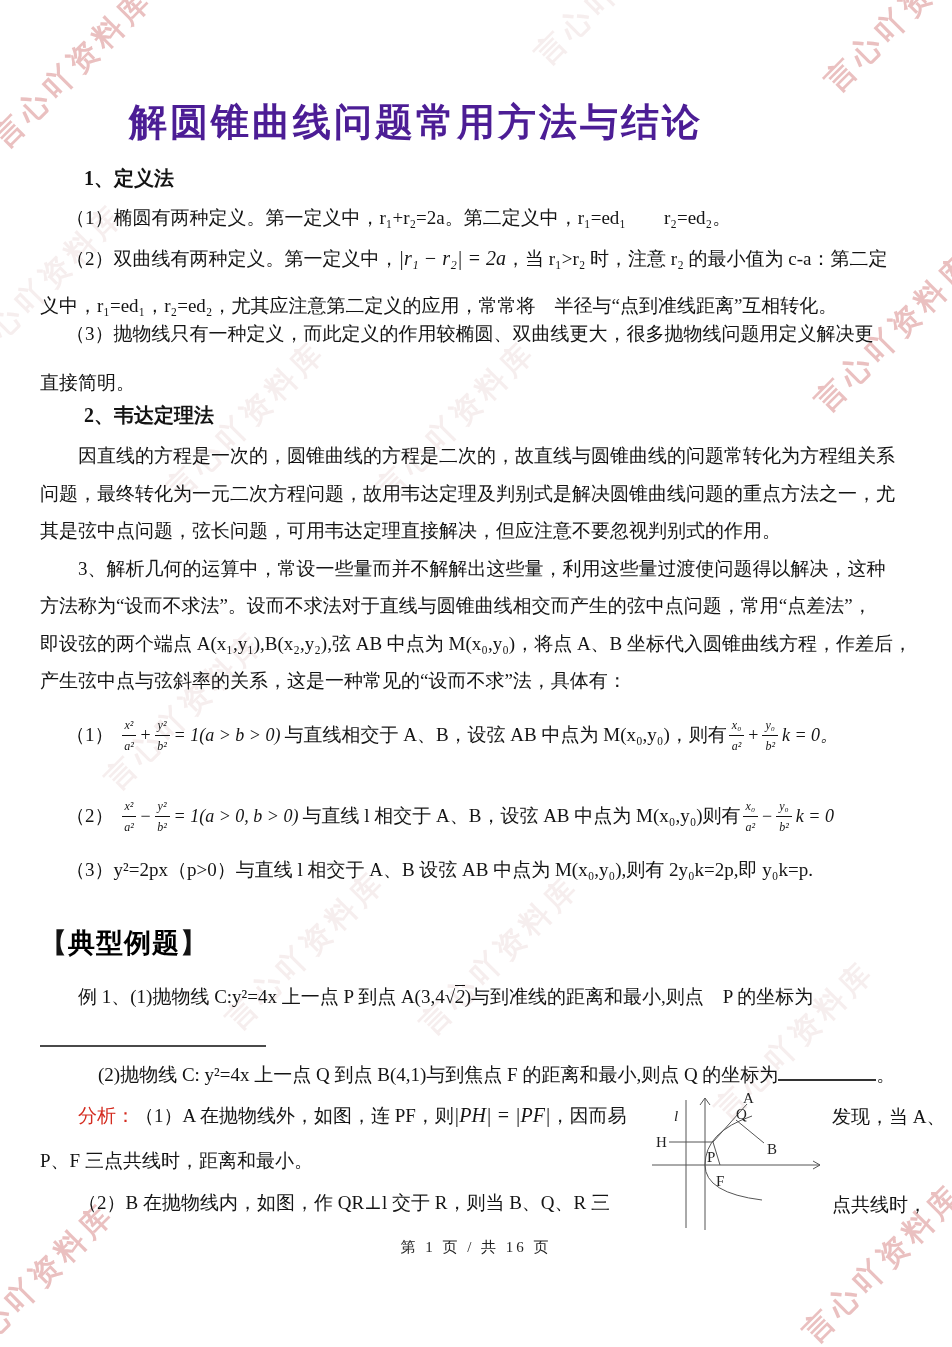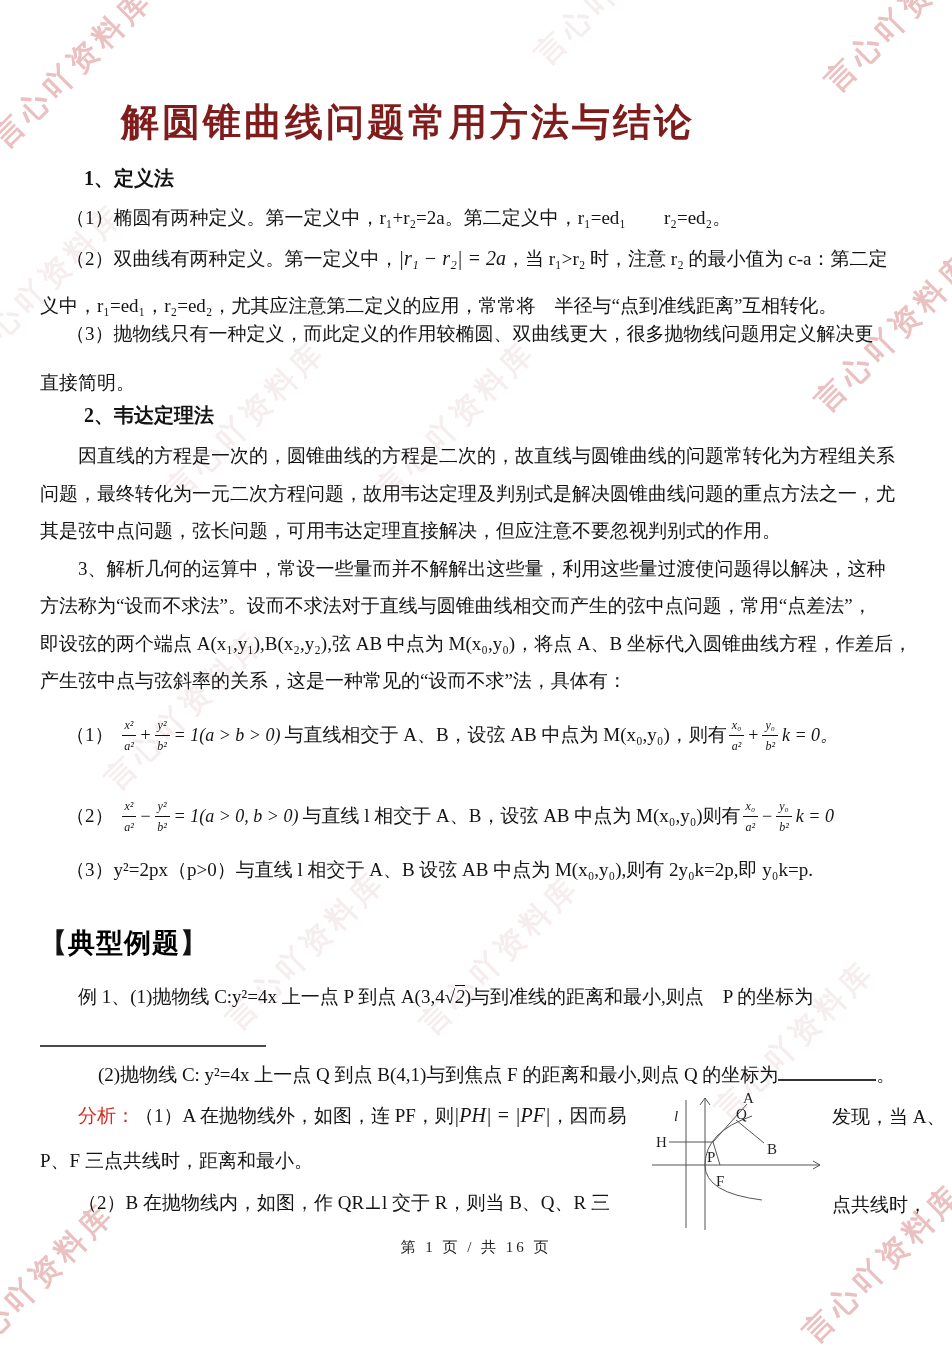--- a/index.html
+++ b/index.html
@@ -6,23 +6,23 @@
   .page{position:relative;width:952px;height:1347px;background:#ffffff;overflow:hidden;
         font-family:"Liberation Serif","DejaVu Serif",serif;color:#141414;}
   
   .wm{position:absolute;white-space:nowrap;transform:rotate(-45deg);
       font-family:"Liberation Sans","DejaVu Sans",sans-serif;font-weight:bold;
       font-size:30px;letter-spacing:5px;pointer-events:none;user-select:none;}
   .wm-strong{color:rgba(214,130,130,0.50);}
   .wm-faint{color:rgba(205,160,160,0.18);}
   
   .abs{position:absolute;left:40px;width:872px;line-height:28px;font-size:19px;white-space:nowrap;}
-  .title{position:absolute;left:4px;top:96px;width:808px;text-align:center;
+  .title{position:absolute;left:12px;top:96px;width:808px;text-align:center;
          font-family:"Liberation Sans","DejaVu Sans",sans-serif;font-weight:700;
-         font-size:38px;letter-spacing:3px;color:#7f1d1d;line-height:52px;}
+         font-size:38px;letter-spacing:3px;color:#4c1d95;line-height:52px;}
   .h2{font-weight:bold;font-size:20px;}
   .ind26{padding-left:26px;}
   .ind38{padding-left:38px;}
   .ind58{padding-left:58px;}
   .math{font-style:italic;font-size:20px;}
   .red{color:#d42a1e;}
   .exh{font-size:27px;font-weight:bold;letter-spacing:1px;line-height:34px;}
   .exh .red{color:#000000;}
   
   .frow{position:absolute;left:66px;width:846px;display:flex;align-items:center;height:64px;font-size:19px;}

